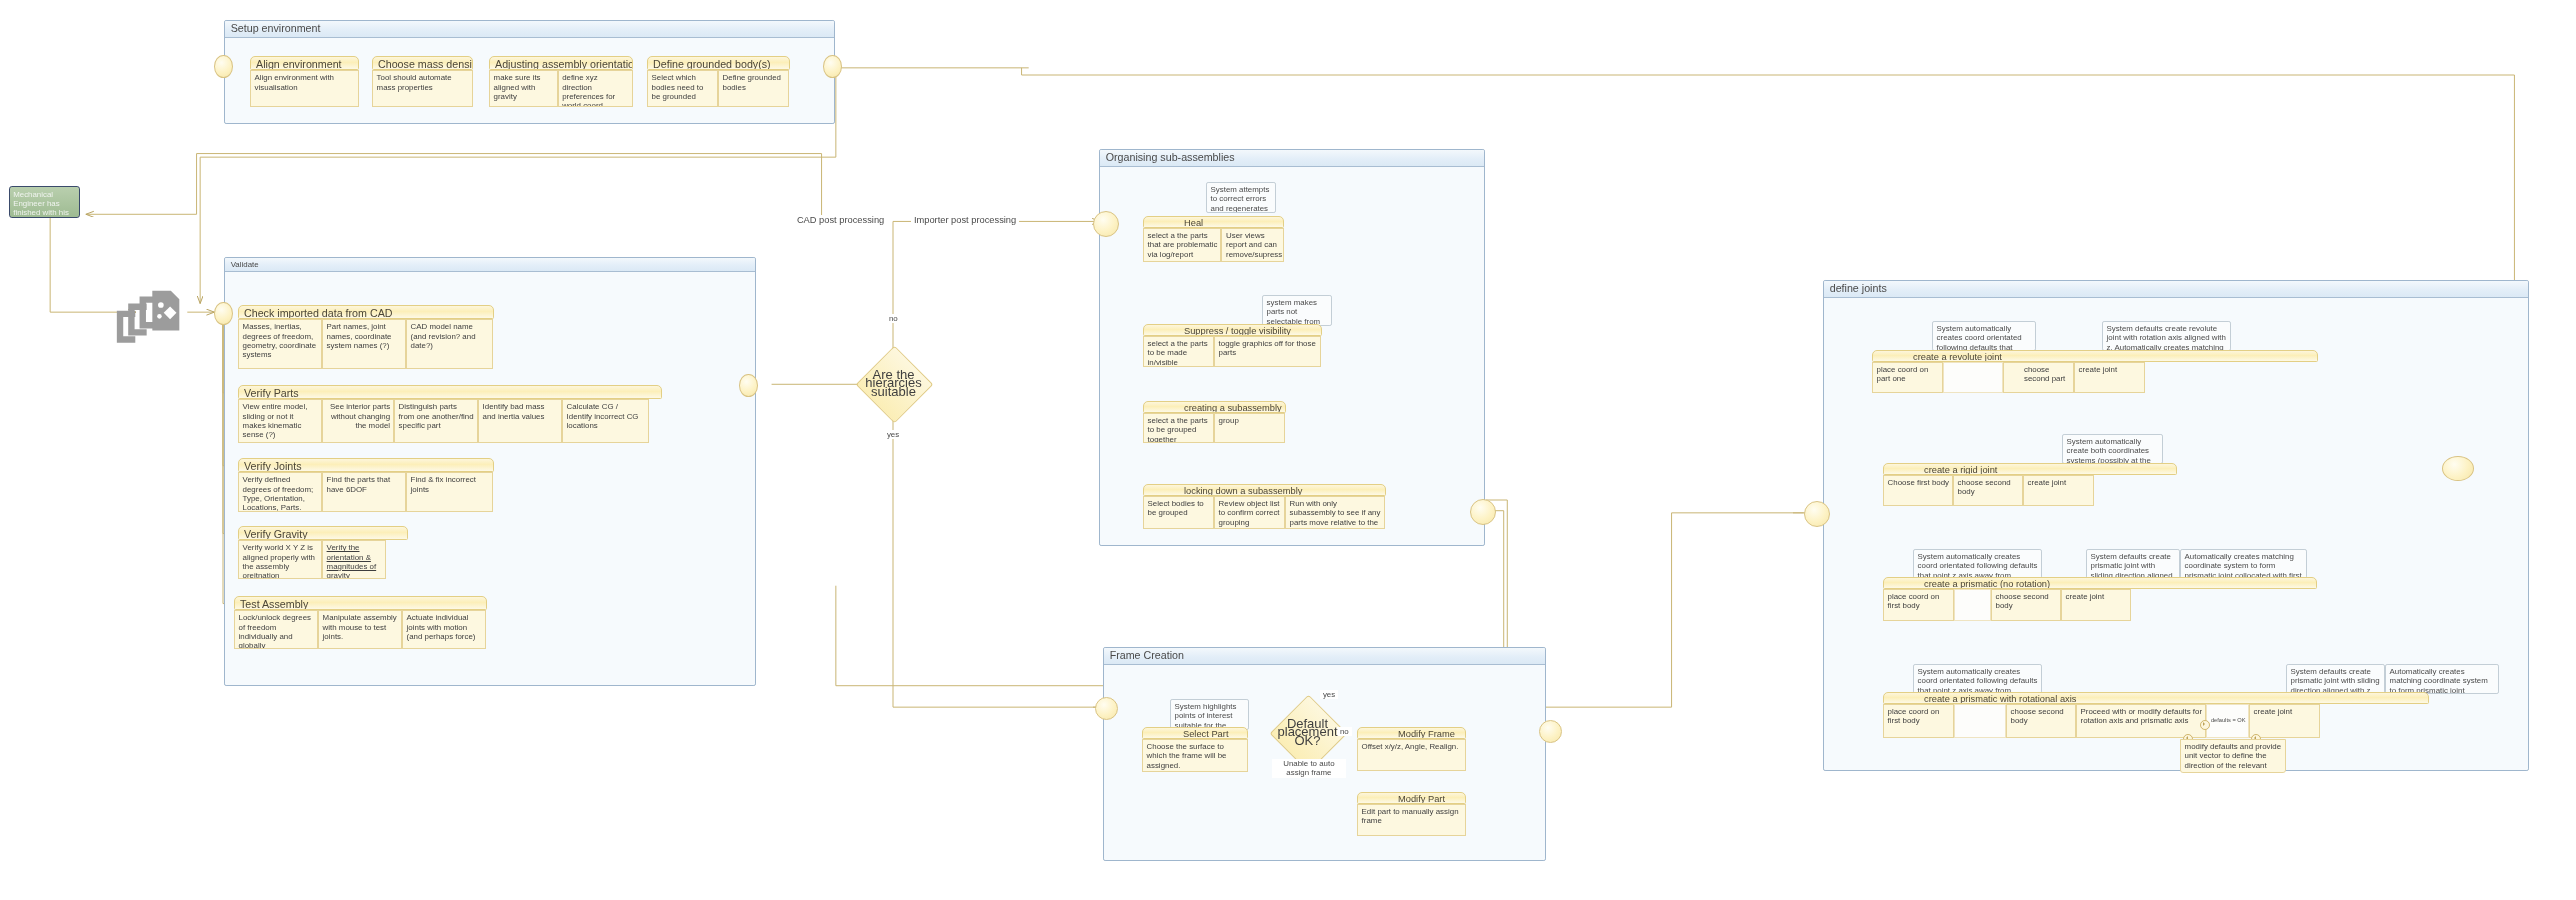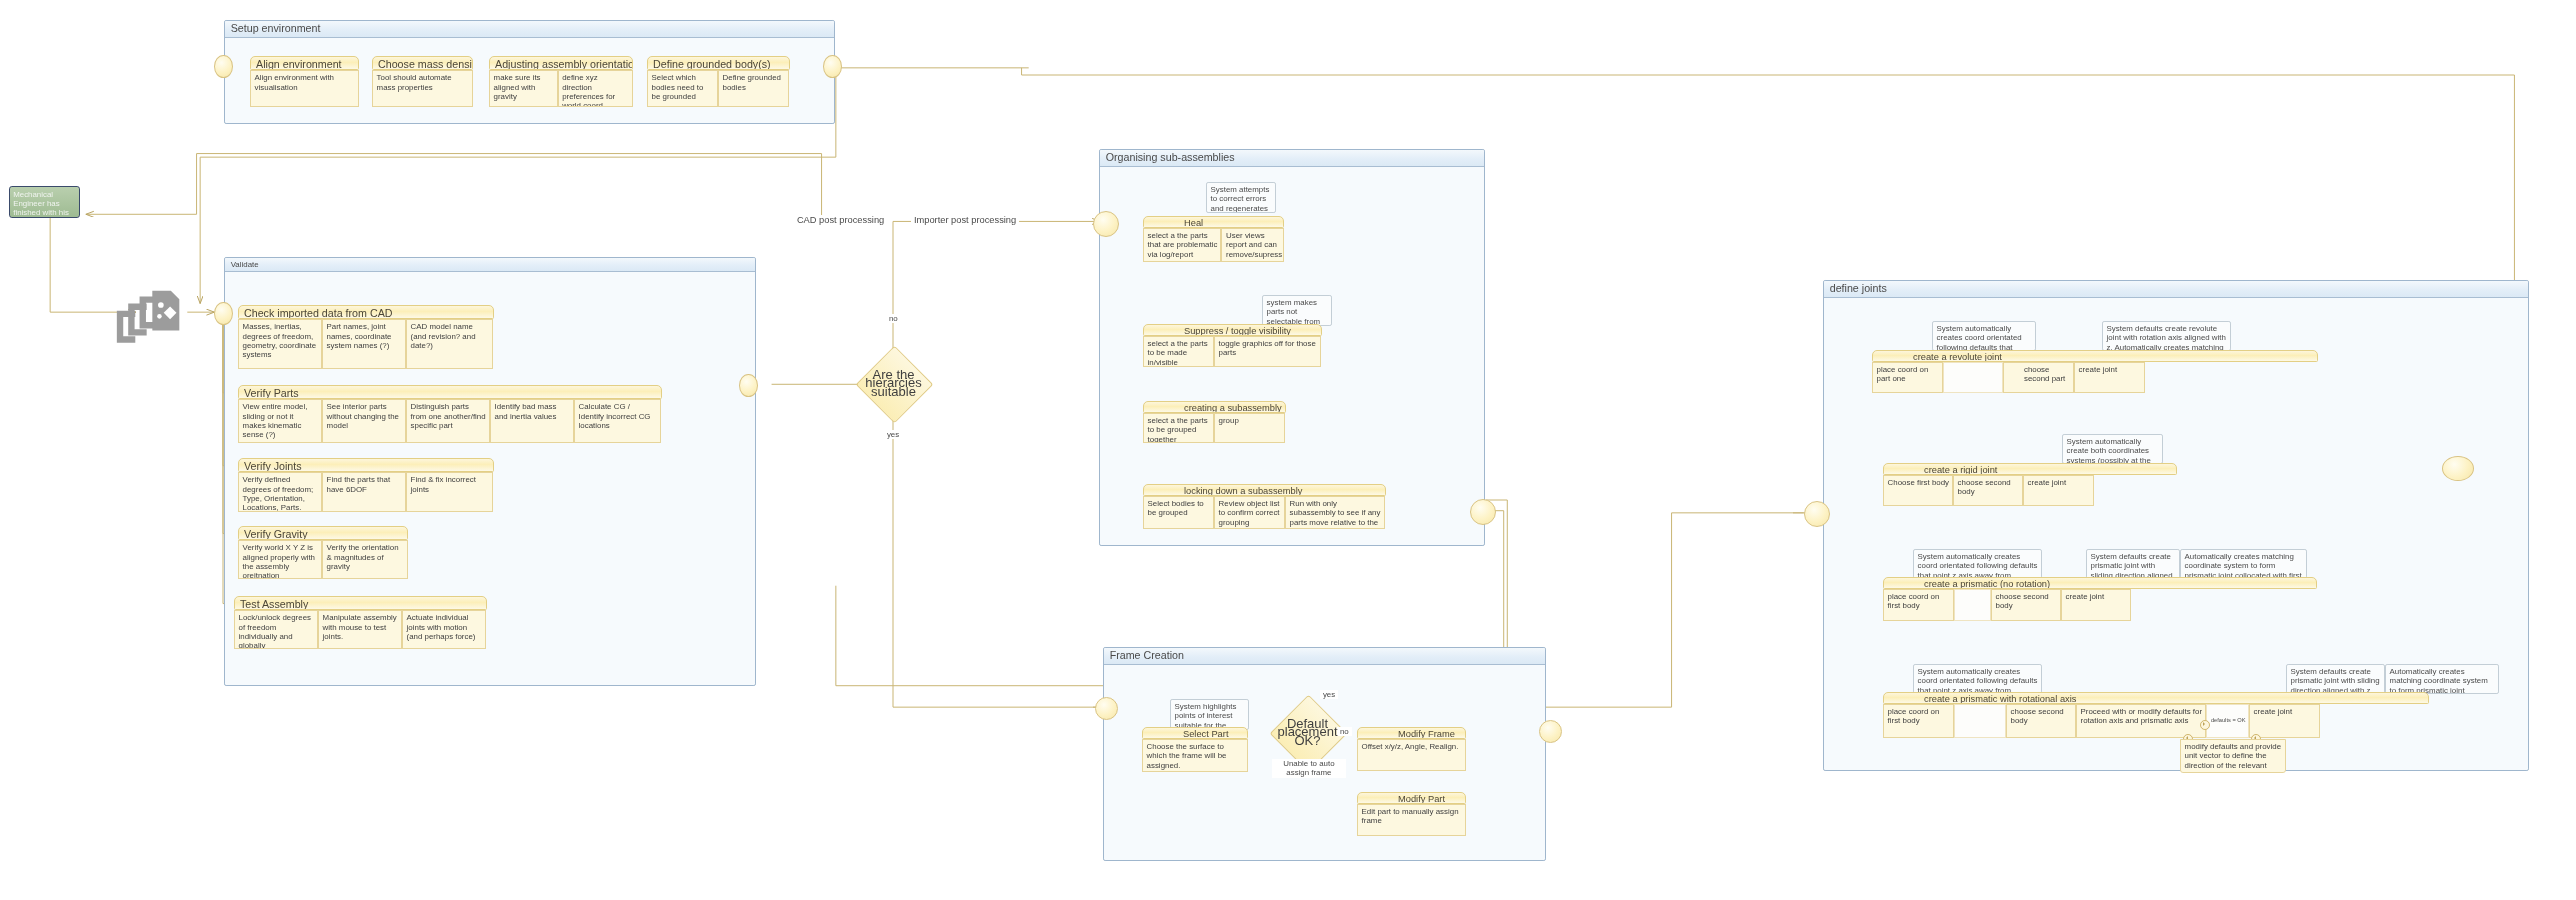--- a/index.html
+++ b/index.html
@@ -221,41 +221,41 @@
       <div class="cell" style="width:84px;height:50px;">Masses, inertias, degrees of freedom, geometry, coordinate systems</div>
       <div class="cell" style="width:84px;height:50px;">Part names, joint names, coordinate system names (?)</div>
       <div class="cell" style="width:87px;height:50px;">CAD model name (and revision? and date?)</div>
     </div>
   </div>
 
   <div class="card" style="left:238px;top:385px;width:424px;">
     <div class="card-title">Verify Parts</div>
     <div class="card-body">
       <div class="cell" style="width:84px;height:44px;">View entire model, sliding or not it makes kinematic sense (?)</div>
-      <div class="cell" style="width:84px;height:44px;">See interior parts without changing the model</div>
+      <div class="cell" style="width:72px;height:44px;text-align:right;">See interior parts without changing the model</div>
       <div class="cell" style="width:84px;height:44px;">Distinguish parts from one another/find specific part</div>
       <div class="cell" style="width:84px;height:44px;">Identify bad mass and inertia values</div>
       <div class="cell" style="width:87px;height:44px;">Calculate CG / Identify incorrect CG locations</div>
     </div>
   </div>
 
   <div class="card" style="left:238px;top:458px;width:256px;">
     <div class="card-title">Verify Joints</div>
     <div class="card-body">
       <div class="cell" style="width:84px;height:40px;">Verify defined degrees of freedom; Type, Orientation, Locations, Parts.</div>
       <div class="cell" style="width:84px;height:40px;">Find the parts that have 6DOF</div>
       <div class="cell" style="width:87px;height:40px;">Find &amp; fix incorrect joints</div>
     </div>
   </div>
 
   <div class="card" style="left:238px;top:526px;width:170px;">
     <div class="card-title">Verify Gravity</div>
     <div class="card-body">
       <div class="cell" style="width:84px;height:39px;">Verify world X Y Z is aligned properly with the assembly oreitnation</div>
-      <div class="cell" style="width:86px;height:39px;">Verify the orientation &amp; magnitudes of gravity</div>
+      <div class="cell" style="width:64px;height:39px;text-decoration:underline;">Verify the orientation &amp; magnitudes of gravity</div>
     </div>
   </div>
 
   <div class="card" style="left:234px;top:596px;width:253px;">
     <div class="card-title">Test Assembly</div>
     <div class="card-body">
       <div class="cell" style="width:84px;height:39px;">Lock/unlock degrees of freedom individually and globally</div>
       <div class="cell" style="width:84px;height:39px;">Manipulate assembly with mouse to test joints.</div>
       <div class="cell" style="width:84px;height:39px;">Actuate individual joints with motion (and perhaps force)</div>
     </div>

